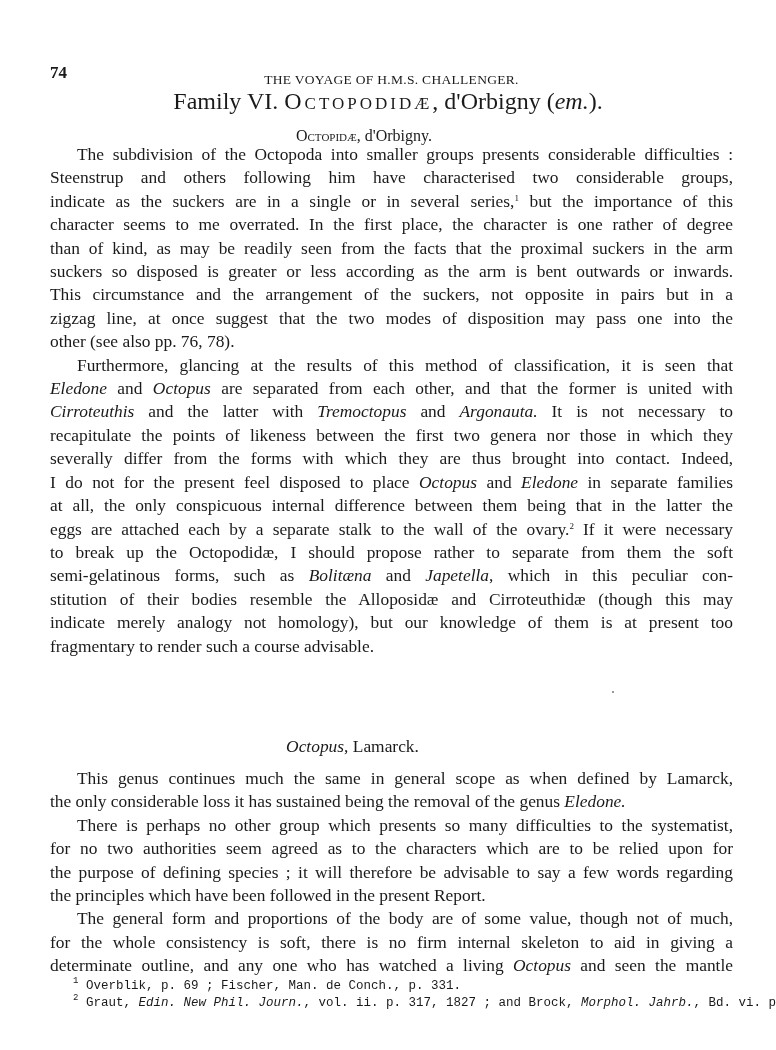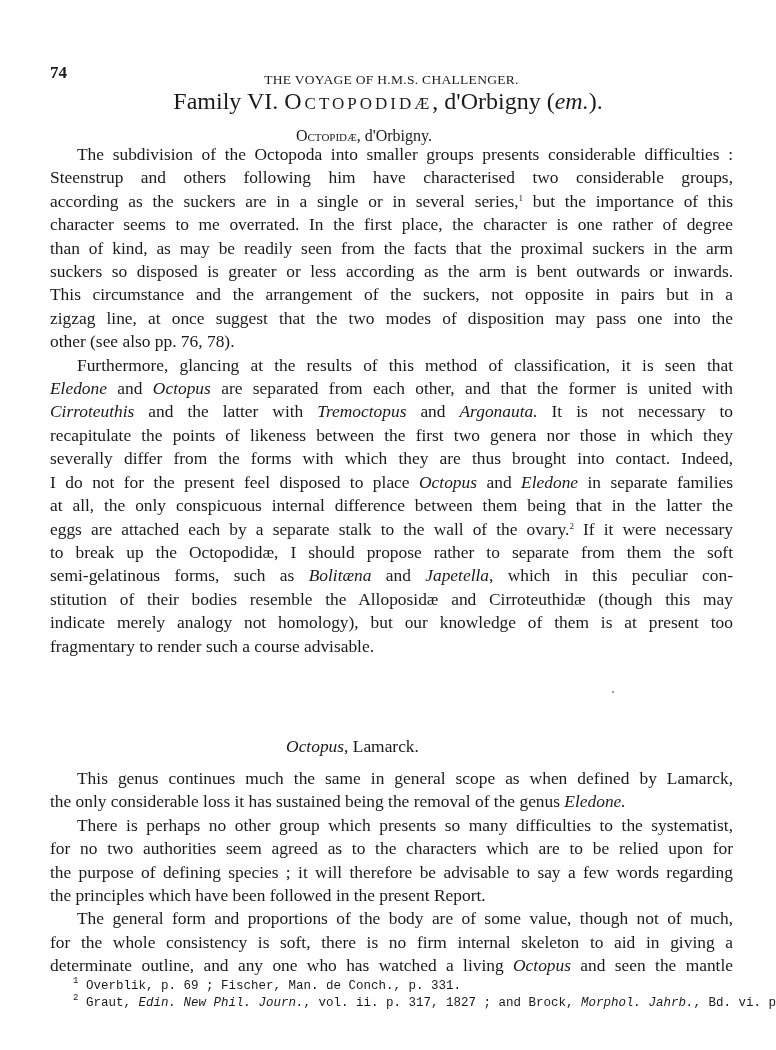--- a/index.html
+++ b/index.html
@@ -43,21 +43,21 @@
     <span>Family VI. </span><span class="sc">Octopodidæ</span><span>, d'Orbigny (</span><i>em.</i><span>).</span>
   </div>
 
   <div class="sub-heading">
     <span class="sc">Octopidæ</span><span>, d'Orbigny.</span>
   </div>
 
   <div class="body-block block1" id="section1">
       <span class="line indent"><span>The subdivision of the Octopoda into smaller groups presents considerable difficulties :</span></span>
       <span class="line"><span>Steenstrup and others following him have characterised two considerable groups,</span></span>
-      <span class="line"><span>according as the suckers are in a single or in several series,</span><sup>1</sup><span> but the importance of this</span></span>
+      <span class="line"><span>indicate as the suckers are in a single or in several series,</span><sup>1</sup><span> but the importance of this</span></span>
       <span class="line"><span>character seems to me overrated.  In the first place, the character is one rather of degree</span></span>
       <span class="line"><span>than of kind, as may be readily seen from the facts that the proximal suckers in the arm</span></span>
       <span class="line"><span>suckers so disposed is greater or less according as the arm is bent outwards or inwards.</span></span>
       <span class="line"><span>This circumstance and the arrangement of the suckers, not opposite in pairs but in a</span></span>
       <span class="line"><span>zigzag line, at once suggest that the two modes of disposition may pass one into the</span></span>
       <span class="line last"><span>other (see also pp. 76, 78).</span></span>
       <span class="line indent"><span>Furthermore, glancing at the results of this method of classification, it is seen that</span></span>
       <span class="line"><i>Eledone</i><span> and </span><i>Octopus</i><span> are separated from each other, and that the former is united with</span></span>
       <span class="line"><i>Cirroteuthis</i><span> and the latter with </span><i>Tremoctopus</i><span> and </span><i>Argonauta.</i><span>  It is not necessary to</span></span>
       <span class="line"><span>recapitulate the points of likeness between the first two genera nor those in which they</span></span>

